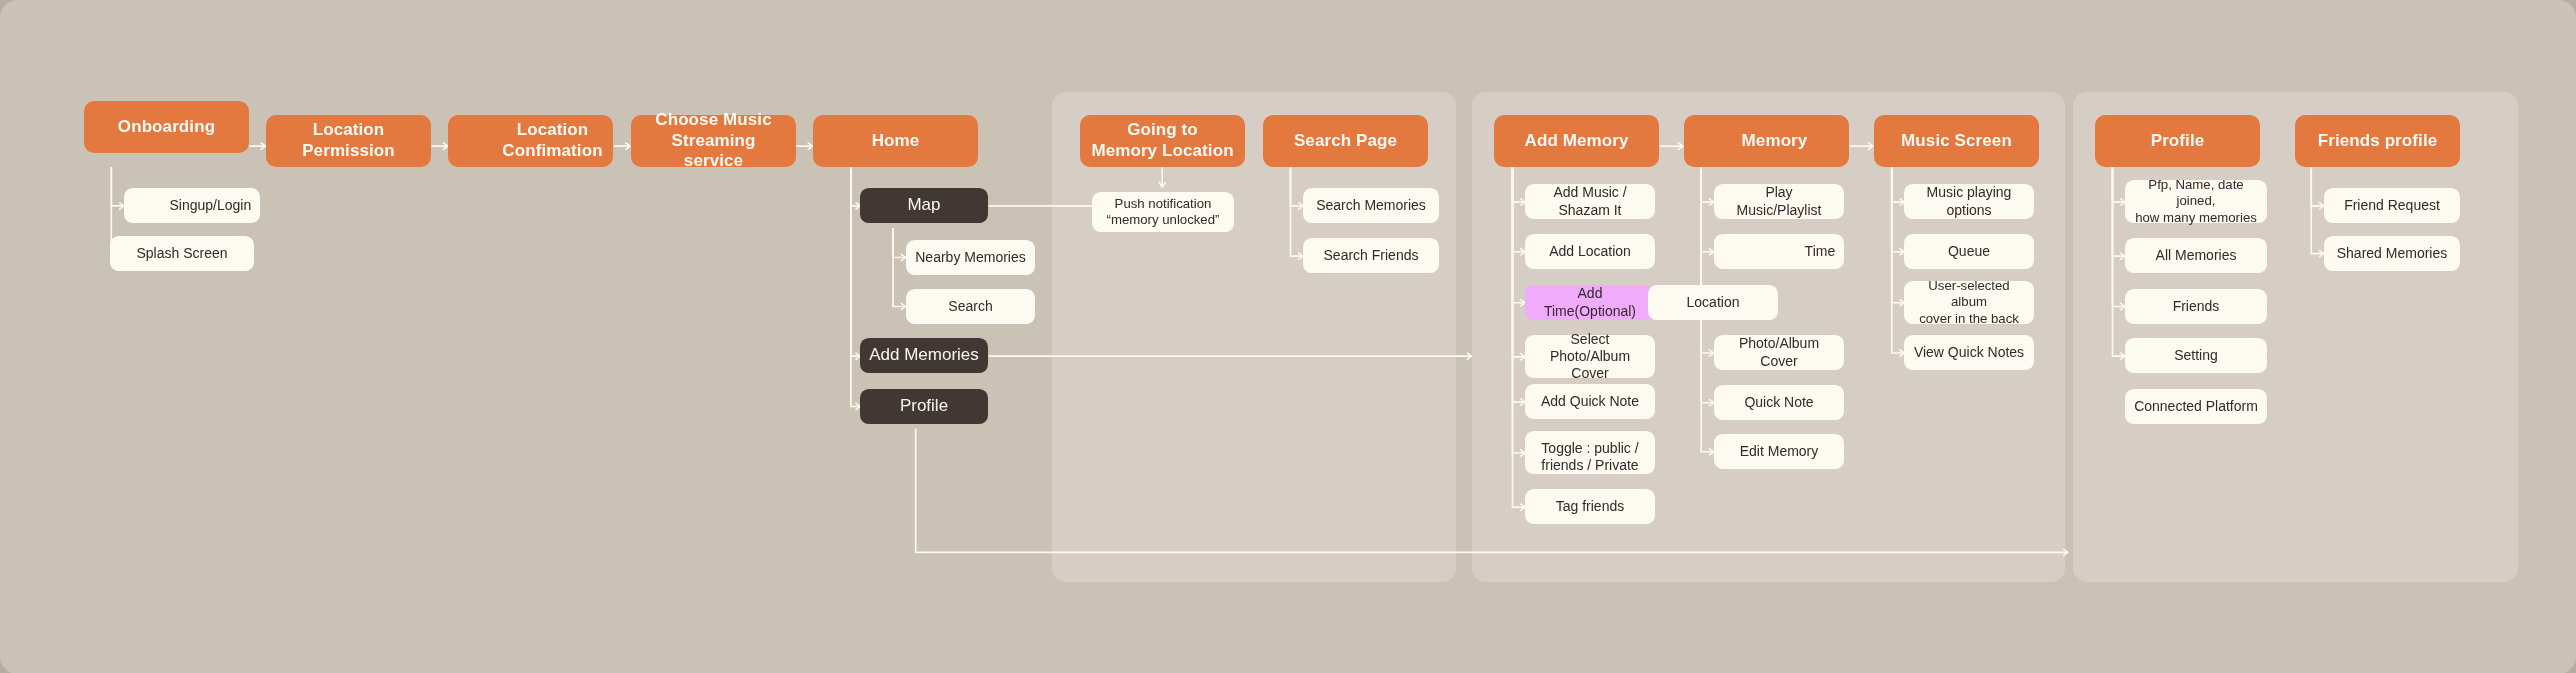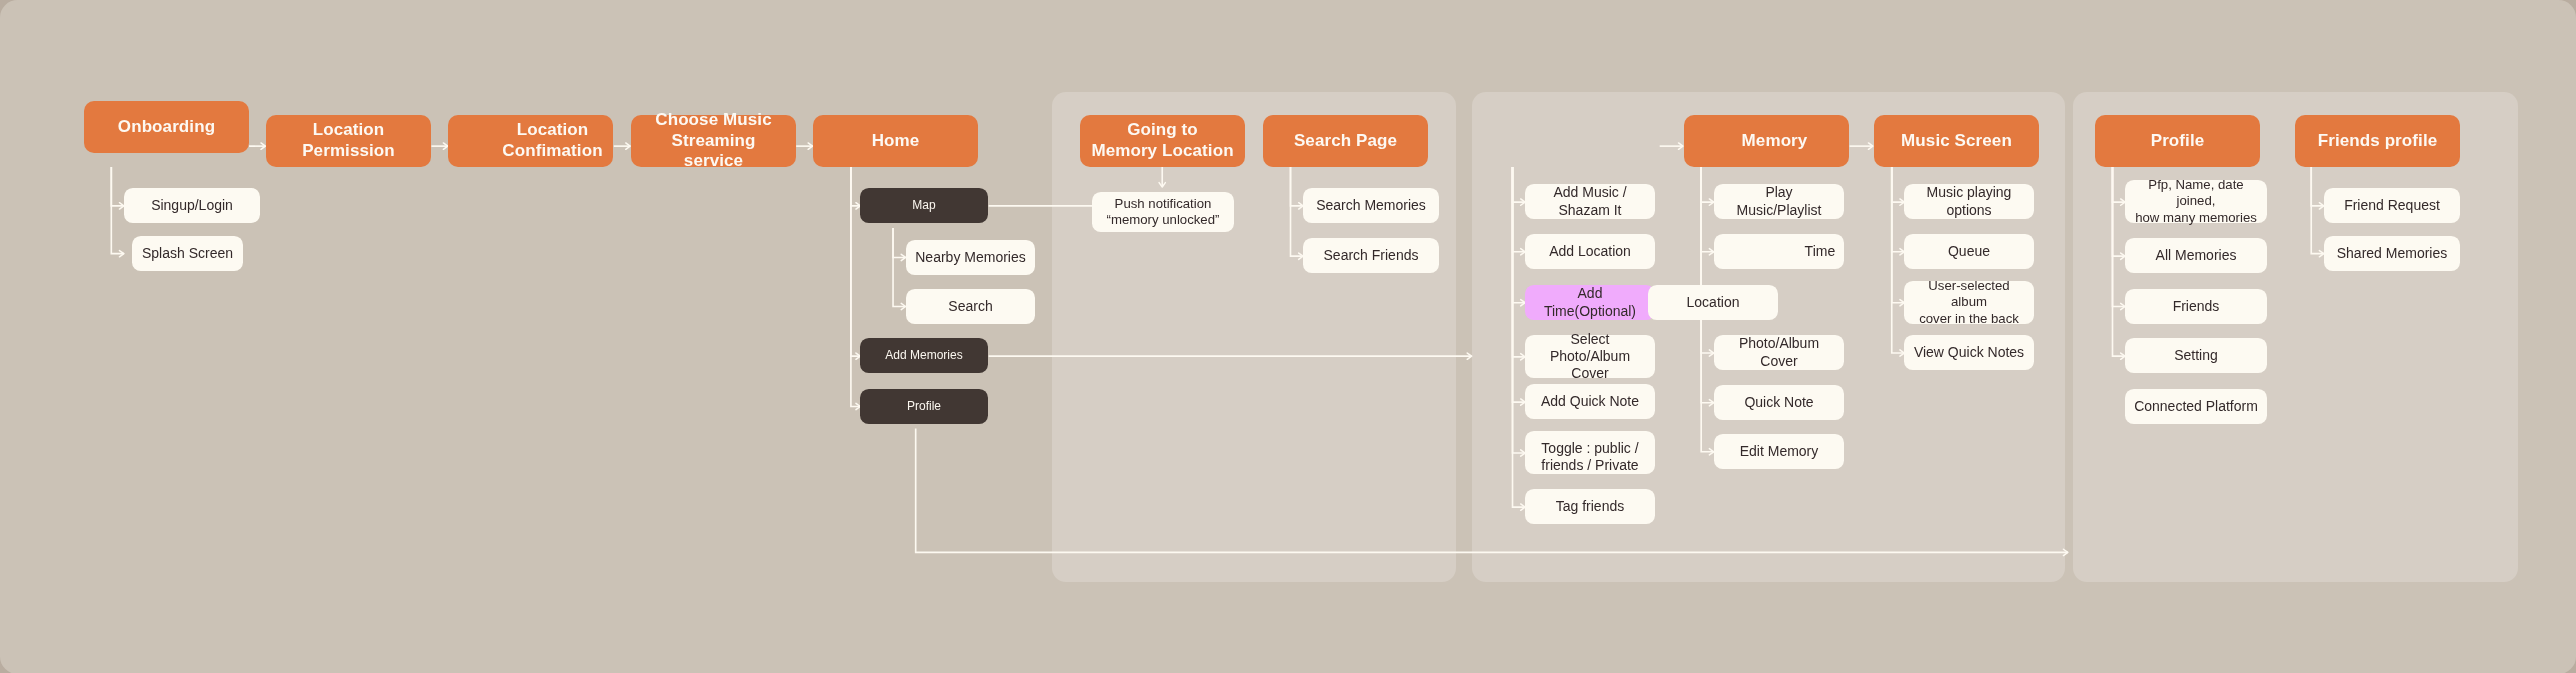--- a/index.html
+++ b/index.html
@@ -45,21 +45,21 @@
     background: #e3793f;
     color: #fdf9f3;
     font-weight: bold;
     font-size: 17px;
     letter-spacing: 0.1px;
     border-radius: 10px;
   }
   .node.dark {
     background: #413733;
     color: #fbf7f0;
-    font-size: 12px;
+    font-size: 17px;
     border-radius: 8.8px;
   }
   .node.leaf {
     background: #fdfaf2;
     color: #33292a;
     font-size: 14px;
     border-radius: 8.8px;
   }
   .node.leaf.muted {
     background: #f0abfc;
@@ -143,24 +143,24 @@
       <path d="M3359,265 L3359,566 L3379,566"></path>
 
       <path d="M3675,265 L3675,327 L3695,327"></path>
       <path d="M3675,265 L3675,403 L3695,403"></path>
     </g>
   </svg>
 
   <div class="node screen" style="left:84px; top:101px; width:165px; height:52px;">
     <span class="label">Onboarding</span>
   </div>
-  <div class="node leaf" style="left:124px; top:188px; width:136px; height:35px;">
+  <div class="node leaf" style="left:124px; top:188px; width:136px; height:35px;justify-content:flex-end;">
     <span class="label">Singup/Login</span>
   </div>
-  <div class="node leaf" style="left:132px; top:236px; width:111px; height:35px;">
+  <div class="node leaf" style="left:110px; top:236px; width:144px; height:35px;">
     <span class="label">Splash Screen</span>
   </div>
 
   <div class="node screen" style="left:266px; top:115px; width:165px; height:52px;">
     <span class="label">Location Permission</span>
   </div>
 
   <div class="node screen" style="left:448px; top:115px; width:165px; height:52px;padding-left:44px;">
     <span class="label">Location Confimation</span>
   </div>
@@ -201,20 +201,23 @@
   <div class="node screen" style="left:1263px; top:115px; width:165px; height:52px;">
     <span class="label">Search Page</span>
   </div>
   <div class="node leaf" style="left:1303px; top:188px; width:136px; height:35px;">
     <span class="label">Search Memories</span>
   </div>
   <div class="node leaf" style="left:1303px; top:238px; width:136px; height:35px;">
     <span class="label">Search Friends</span>
   </div>
 
+  <div class="node screen" style="left:1494px; top:115px; width:165px; height:52px;">
+    <span class="label">Add Memory</span>
+  </div>
   <div class="node leaf" style="left:1525px; top:184px; width:130px; height:35px;">
     <span class="label">Add Music / Shazam It</span>
   </div>
   <div class="node leaf" style="left:1525px; top:234px; width:130px; height:35px;">
     <span class="label">Add Location</span>
   </div>
   <div class="node leaf muted" style="left:1525px; top:285px; width:130px; height:35px;">
     <span class="label">Add Time(Optional)</span>
   </div>
   <div class="node leaf" style="left:1525px; top:335px; width:130px; height:43px;">

